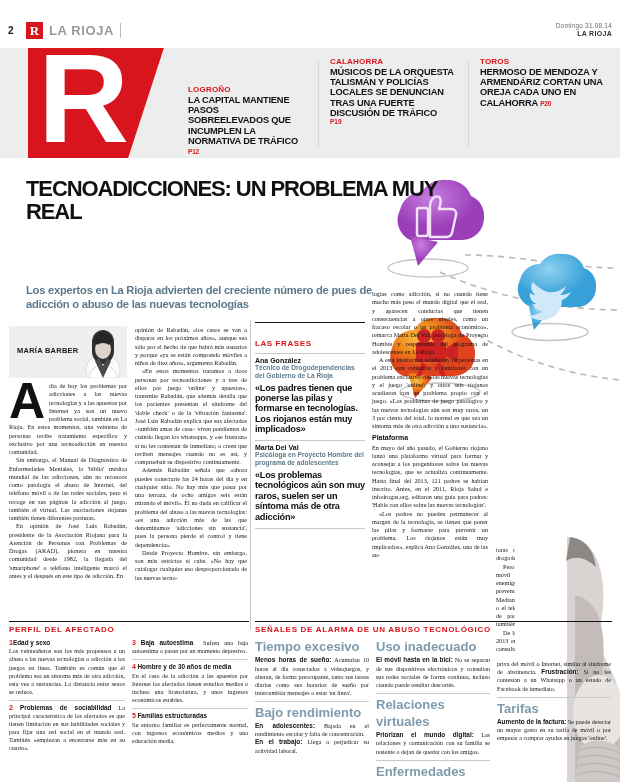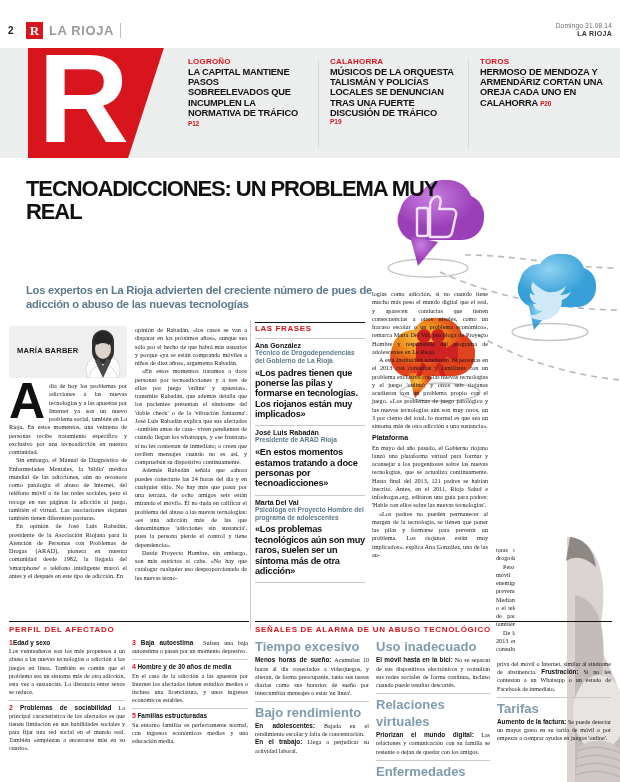--- a/index.html
+++ b/index.html
@@ -26,21 +26,21 @@
   .teaser-strip{position:absolute;left:0;top:48px;width:620px;height:110px;background:#eceded;}
   .teaser-red{position:absolute;left:28px;top:0;width:152px;height:110px;background:#d8141c;overflow:hidden;}
   .teaser-red:after{content:"";position:absolute;right:-34px;top:0;width:68px;height:110px;
      background:#eceded;transform:skewX(-18deg);}
   .big-r{position:absolute;left:10px;top:-12px;font-family:"Liberation Sans",sans-serif;
      font-size:126px;font-weight:bold;color:#fff;line-height:1;letter-spacing:-4px;}
   .teaser{position:absolute;top:9px;}
   .teaser .kicker{font-size:8px;font-weight:bold;color:#d8141c;letter-spacing:.2px;margin-bottom:1px;}
   .teaser .tx{font-size:9.3px;font-weight:bold;line-height:1.1;color:#121212;letter-spacing:-.2px;}
   .teaser .pg{font-size:6.5px;font-weight:bold;color:#d8141c;}
-  #teaser-1{left:188px;width:110px;}
+  #teaser-1{left:188px;width:110px;margin-top:28px;}
   #teaser-2{left:330px;width:130px;}
   #teaser-3{left:480px;width:125px;}
   .vdiv{position:absolute;top:12px;width:1px;height:88px;background:#d5d6d6;}
 
   
   .illo{position:absolute;left:370px;top:160px;width:250px;height:250px;}
   
   .headline{position:absolute;left:26px;top:178px;width:420px;
      font-size:22px;font-weight:bold;line-height:1.04;letter-spacing:-1.1px;color:#111;}
   .subhead{position:absolute;left:26px;top:283px;width:362px;
@@ -62,21 +62,21 @@
   .sub-h{font-family:"Liberation Sans",sans-serif;font-weight:bold;font-size:7px;margin:3px 0 1px;color:#111;}
 
   #col-1{left:9px;top:382px;width:118px;}
   #col-2{left:135px;top:326px;width:112px;}
   #col-4{left:372px;top:290px;width:116px;}
   #col-5{left:496px;top:546px;width:116px;}
 
   
   .frases{position:absolute;left:255px;top:322px;width:110px;}
   .frases-rule-top{height:1px;background:#111;}
-  .frases-ttl{font-size:8px;font-weight:bold;color:#d8141c;letter-spacing:.6px;margin:1px 0 5px;}
+  .frases-ttl{font-size:8px;font-weight:bold;color:#d8141c;letter-spacing:.6px;margin:16px 0 5px;}
   .quote{border-top:1px solid #c9c9c9;padding-top:3px;margin-bottom:6px;}
   .quote:first-of-type{border-top:none;padding-top:0;}
   .q-name{font-size:7px;font-weight:bold;color:#111;}
   .q-role{font-size:6.6px;font-weight:bold;color:#5d7a8c;line-height:1.18;margin-bottom:3px;}
   .q-text{font-size:9.2px;font-weight:bold;line-height:1.13;color:#111;letter-spacing:-.25px;}
   .frases-end{border-top:1px solid #c9c9c9;margin-top:4px;}
 
   
   .panel{position:absolute;top:621px;height:144px;}
   .panel-rule{height:1px;background:#111;}
@@ -227,25 +227,20 @@
 
   <div class="frases">
     <div class="frases-rule-top"></div>
     <div class="frases-ttl">LAS FRASES</div>
     <div class="quote">
       <div class="q-name">Ana González</div>
       <div class="q-role">Técnico de Drogodependencias del Gobierno de La Rioja</div>
       <div class="q-text">«Los padres tienen que ponerse las pilas y formarse en tecnologías. Los riojanos están muy implicados»</div>
     </div>
     <div class="quote">
-      <div class="q-name">José Luis Rabadán</div>
-      <div class="q-role">Presidente de ARAD Rioja</div>
-      <div class="q-text">«En estos momentos estamos tratando a doce personas por tecnoadicciones»</div>
-    </div>
-    <div class="quote">
       <div class="q-name">Marta Del Val</div>
       <div class="q-role">Psicóloga en Proyecto Hombre del programa de adolescentes</div>
       <div class="q-text">«Los problemas tecnológicos aún son muy raros, suelen ser un síntoma más de otra adicción»</div>
     </div>
     <div class="frases-end"></div>
   </div>
 
   <div class="col" id="col-4">
     <p class="first">logías como adicción, si no cuando tiene mucho más peso el mundo digital que el real, y aparecen conductas que tienen consecuencias a otros niveles, como un fracaso escolar o un problema económico», remarca Marta Del Val, psicóloga de Proyecto Hombre y responsable del programa de adolescentes en La Rioja.</p>
     <p>A esta institución acudieron 19 personas en el 2013 con consultas y familiares con un problema exclusivo con las nuevas tecnologías y el juego 'online'; y otros seis riojanos acudieron con un problema propio con el juego. «Los problemas de juego patológico y las nuevas tecnologías aún son muy raros, un 3 por ciento del total, lo normal es que sea un síntoma más de otra adicción a una sustancia».</p>

